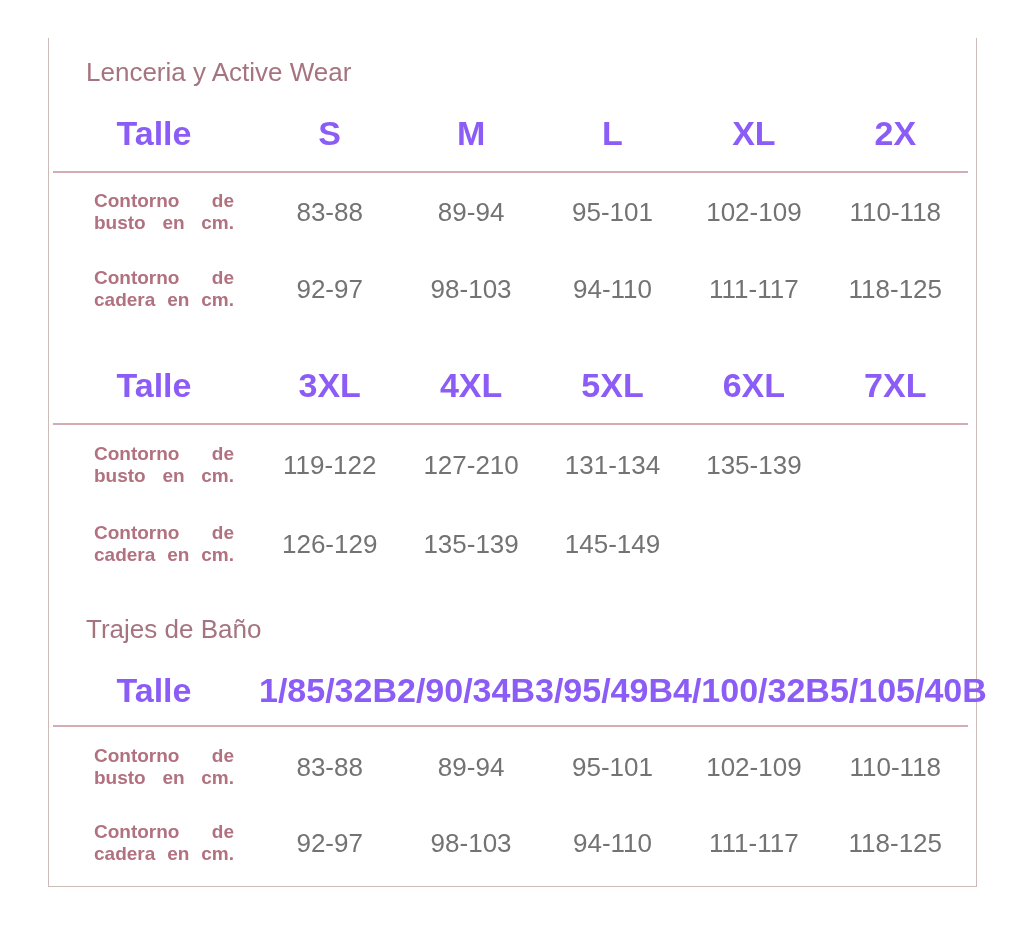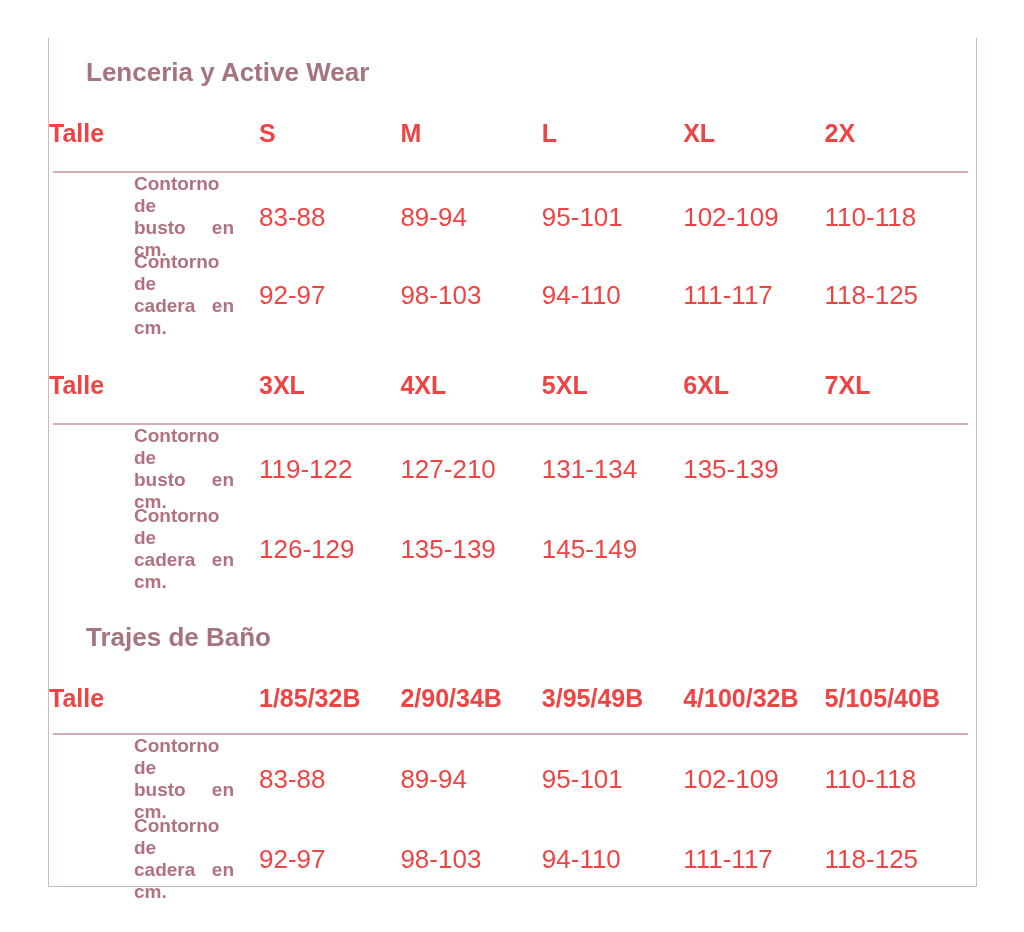--- a/index.html
+++ b/index.html
@@ -7,48 +7,48 @@
               font-family:"Liberation Sans","DejaVu Sans",sans-serif; }
 
   .panel {
     position:absolute; left:48px; top:38px; width:929px; height:849px;
     border-left:1px solid #ccbcb9; border-right:1px solid #ccbcb9;
     border-bottom:1px solid #ccbcb9; background:#ffffff;
   }
 
   .section-title {
     height:44px; line-height:44px; padding-left:37px;
-    font-size:26px; font-weight:700; color:#a5747f;
+    font-size:26px; font-weight:400; color:#a5747f;
   }
   #title-1 { margin-top:12px; }
-  #title-2 { margin-top:32px; }
+  #title-2 { margin-top:24px; }
 
   .grid {
     display:grid; grid-template-columns:210px 1fr 1fr 1fr 1fr 1fr;
     align-items:center; padding-right:10px;
   }
   .head { height:62px; }
   .t1 .head { margin-top:8px; }
   .t2 .head { margin-top:27px; }
   .t3 .head { margin-top:8px; }
 
-  .th { text-align:left; font-size:25px; font-weight:700; color:#ef4444; }
+  .th { text-align:center; font-size:34px; font-weight:700; color:#8b5cf6; }
 
   .rule { height:2px; background:#d4acb1; margin:7px 8px 0 4px; }
   .t3 .rule { margin-top:4px; }
 
   .h78{height:78px} .h76{height:76px} .h80{height:80px} .h72{height:72px}
 
-  .td { font-size:26px; font-weight:400; color:#ef4444; }
+  .td { text-align:center; font-size:26px; font-weight:400; color:#737373; }
 
   .row-label {
     margin-left:45px; width:140px;
     font-size:19px; font-weight:700; color:#b1717f; line-height:22px;
   }
-  .lbl-line { text-align:justify; text-align-last:justify;margin-left:40px; }
+  .lbl-line { text-align:justify; text-align-last:justify; }
 </style>
 </head>
 <body>
 
 <div class="panel">
 
   <div id="title-1" class="section-title">Lenceria y Active Wear</div>
 
   <section class="t1">
     <div class="grid head">

